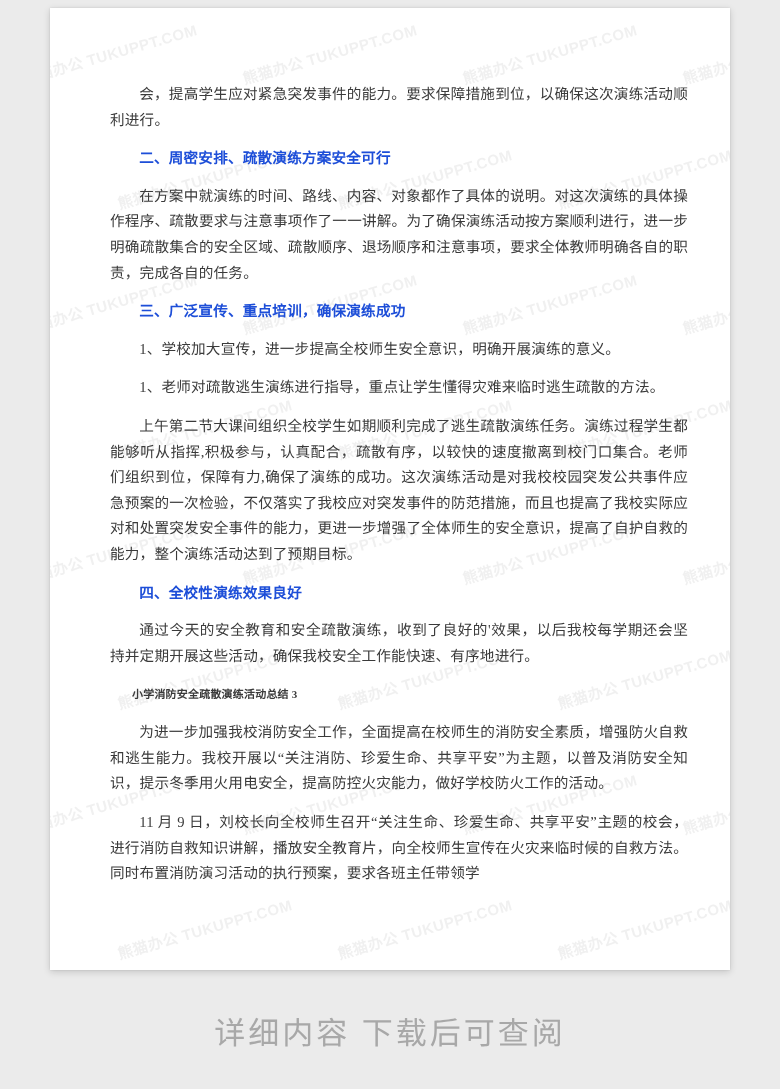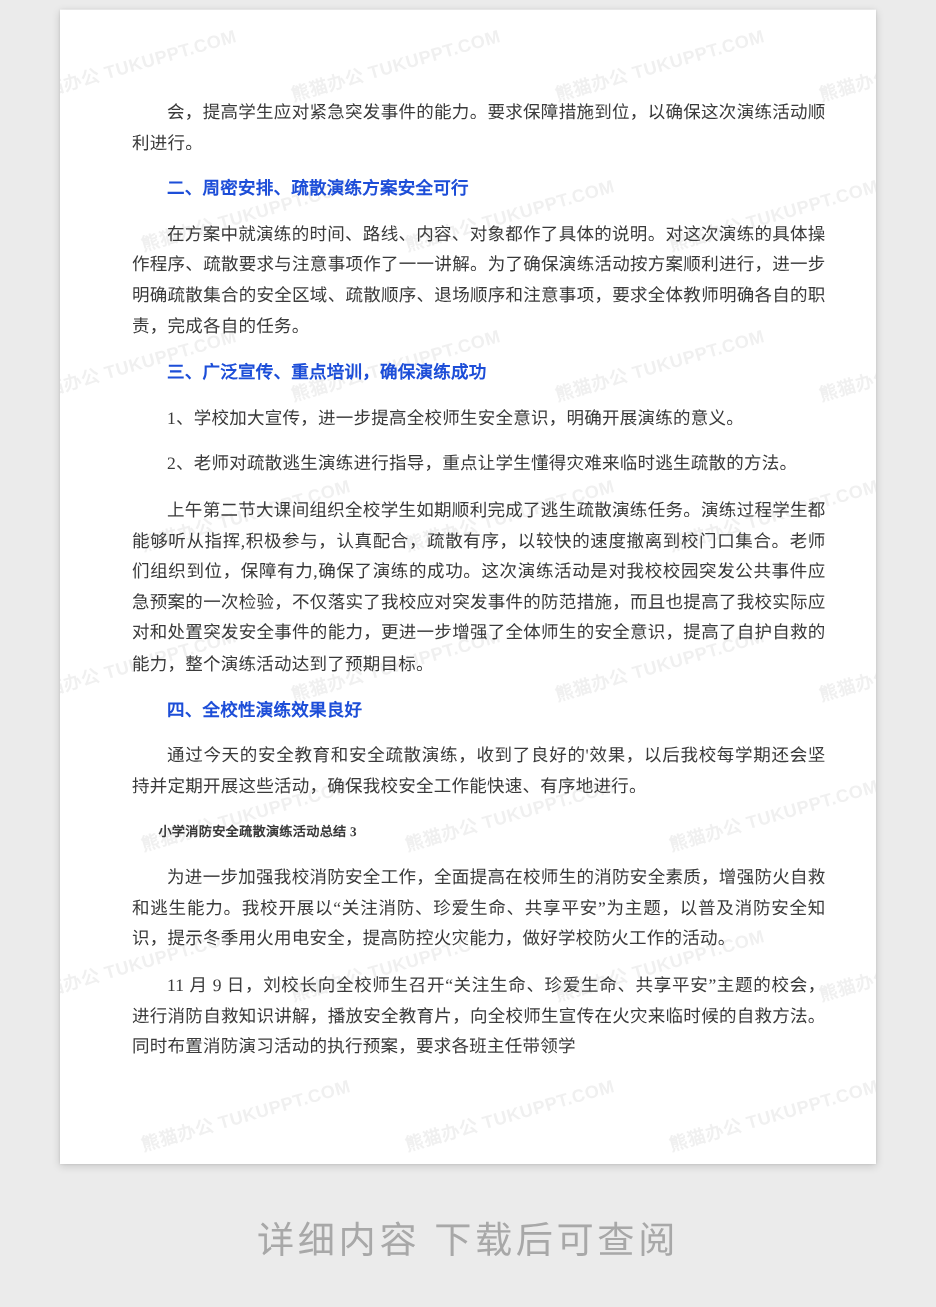--- a/index.html
+++ b/index.html
@@ -150,21 +150,21 @@
         <span class="wm" style="left: 285px; top: 935px; transform: rotate(-16deg);">熊猫办公 TUKUPPT.COM</span>
         <span class="wm" style="left: 505px; top: 935px; transform: rotate(-16deg);">熊猫办公 TUKUPPT.COM</span>
       </div>
 
     <div id="doc-body">
         <p class="para">会，提高学生应对紧急突发事件的能力。要求保障措施到位，以确保这次演练活动顺利进行。</p>
         <p class="para section-head">二、周密安排、疏散演练方案安全可行</p>
         <p class="para">在方案中就演练的时间、路线、内容、对象都作了具体的说明。对这次演练的具体操作程序、疏散要求与注意事项作了一一讲解。为了确保演练活动按方案顺利进行，进一步明确疏散集合的安全区域、疏散顺序、退场顺序和注意事项，要求全体教师明确各自的职责，完成各自的任务。</p>
         <p class="para section-head">三、广泛宣传、重点培训，确保演练成功</p>
         <p class="para numbered">1、学校加大宣传，进一步提高全校师生安全意识，明确开展演练的意义。</p>
-        <p class="para numbered">2、老师对疏散逃生演练进行指导，重点让学生懂得灾难来临时逃生疏散的方法。</p>
+        <p class="para numbered">1、老师对疏散逃生演练进行指导，重点让学生懂得灾难来临时逃生疏散的方法。</p>
         <p class="para">上午第二节大课间组织全校学生如期顺利完成了逃生疏散演练任务。演练过程学生都能够听从指挥,积极参与，认真配合，疏散有序，以较快的速度撤离到校门口集合。老师们组织到位，保障有力,确保了演练的成功。这次演练活动是对我校校园突发公共事件应急预案的一次检验，不仅落实了我校应对突发事件的防范措施，而且也提高了我校实际应对和处置突发安全事件的能力，更进一步增强了全体师生的安全意识，提高了自护自救的能力，整个演练活动达到了预期目标。</p>
         <p class="para section-head">四、全校性演练效果良好</p>
         <p class="para">通过今天的安全教育和安全疏散演练，收到了良好的'效果，以后我校每学期还会坚持并定期开展这些活动，确保我校安全工作能快速、有序地进行。</p>
         <p class="para doc-subtitle">小学消防安全疏散演练活动总结 3</p>
         <p class="para">为进一步加强我校消防安全工作，全面提高在校师生的消防安全素质，增强防火自救和逃生能力。我校开展以“关注消防、珍爱生命、共享平安”为主题，以普及消防安全知识，提示冬季用火用电安全，提高防控火灾能力，做好学校防火工作的活动。</p>
         <p class="para">11 月 9 日，刘校长向全校师生召开“关注生命、珍爱生命、共享平安”主题的校会，进行消防自救知识讲解，播放安全教育片，向全校师生宣传在火灾来临时候的自救方法。同时布置消防演习活动的执行预案，要求各班主任带领学</p>
       </div>
 
   </div>
 

